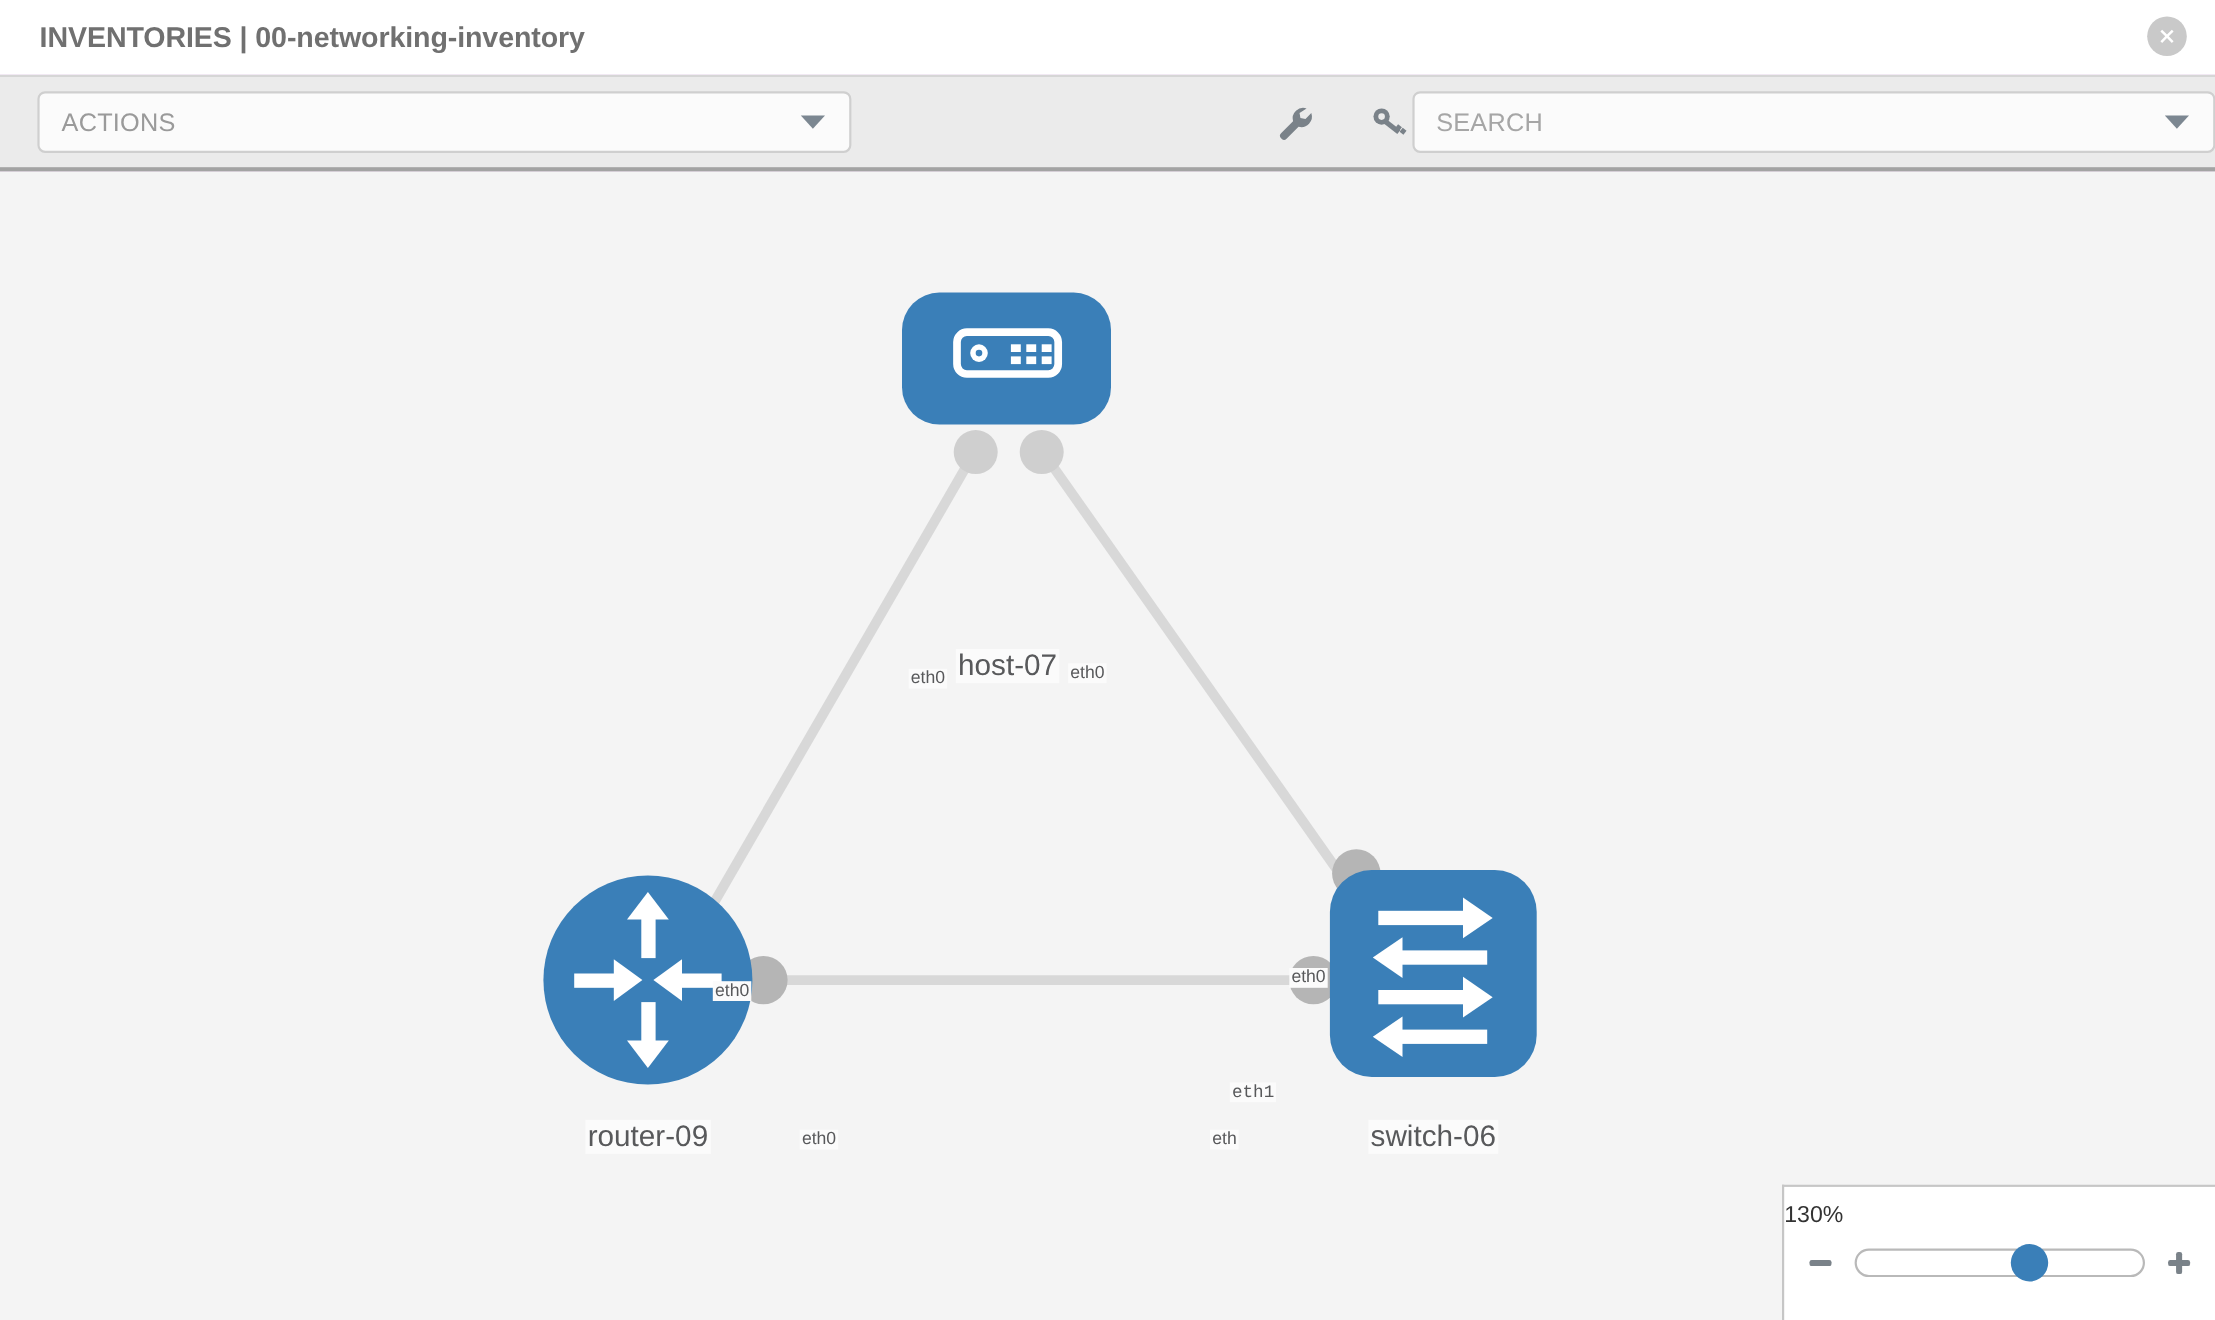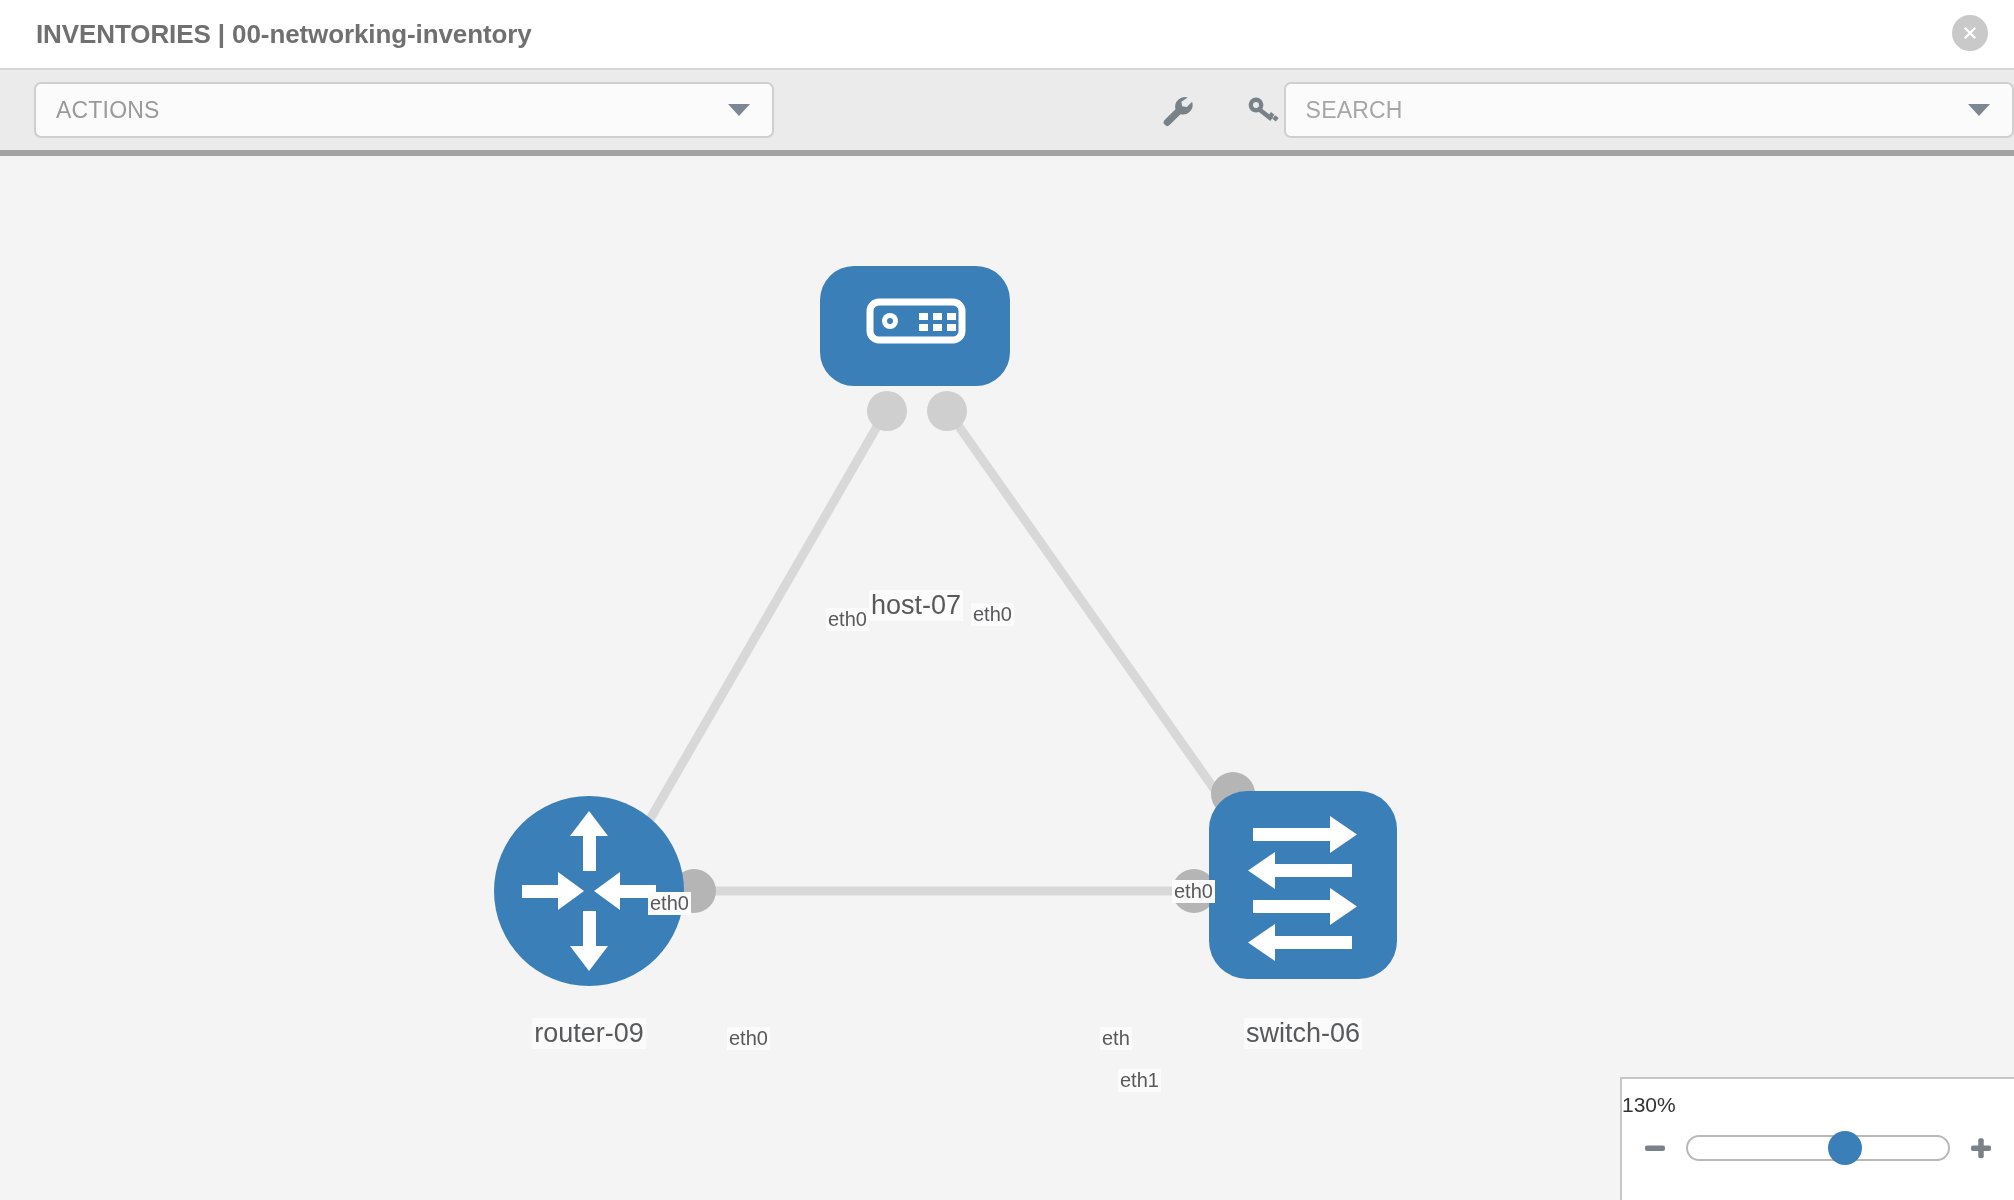--- a/index.html
+++ b/index.html
@@ -53,21 +53,21 @@
   .close-btn svg { display: block; }
 
   
   .toolbar {
     position: absolute;
     left: 0; top: 68px;
     width: 2014px;
     height: 88px;
     background: #ebebeb;
     border-top: 2px solid #d6d6d6;
-    border-bottom: 6px solid #a3a3a3;
+    border-bottom: 4px solid #a3a3a3;
     display: flex;
     align-items: center;
   }
 
   .actions-select {
     margin-left: 34px;
     width: 800px;
     height: 56px;
     background: #fbfbfb;
     border: 2px solid #cfcfcf;
@@ -140,21 +140,21 @@
     position: absolute;
     font-size: 27px;
     color: #58595b;
     background: #fbfbfb;
     white-space: nowrap;
     padding: 0 2px;
     transform: translateX(-50%);
   }
   .iface-label {
     position: absolute;
-    font-size: 20px;
+    font-size: 16px;
     color: #58595b;
     background: #fbfbfb;
     white-space: nowrap;
     padding: 0 2px;
   }
 
   
   .zoom-panel {
     position: absolute;
     left: 1620px;
@@ -339,21 +339,21 @@
     <div class="iface-label" style="left:971px; top:447px;">eth0</div>
 
     <div class="iface-label" style="left:648px; top:736px;">eth0</div>
 
     <div class="iface-label" style="left:1172px; top:724px;">eth0</div>
 
     <div class="iface-label" style="left:727px; top:871px;">eth0</div>
 
     <div class="iface-label" style="left:1100px; top:871px;">eth</div>
 
-    <div class="iface-label" style="left:1118px; top:913px;">eth1</div>
+    <div class="iface-label" style="left:1118px; top:828px;font-family:Liberation Mono, monospace;">eth1</div>
   </div>
 
   <div class="zoom-panel">
     <div class="zoom-pct">130%</div>
     <div class="zoom-row">
       <div class="zoom-minus">
         <svg width="26" height="26" viewBox="0 0 26 26">
           <rect x="3" y="10.5" width="20" height="5.5" rx="2" fill="#7a8289"></rect>
         </svg>
       </div>

